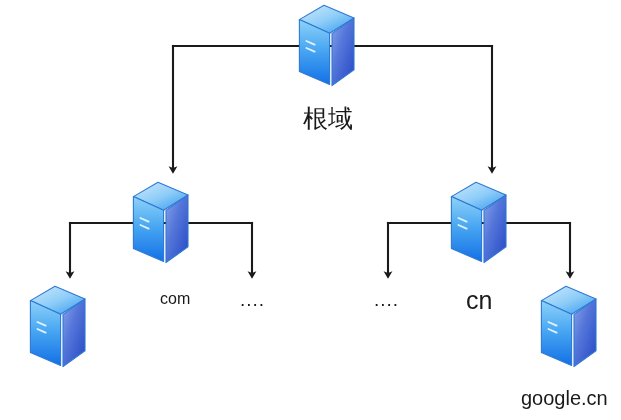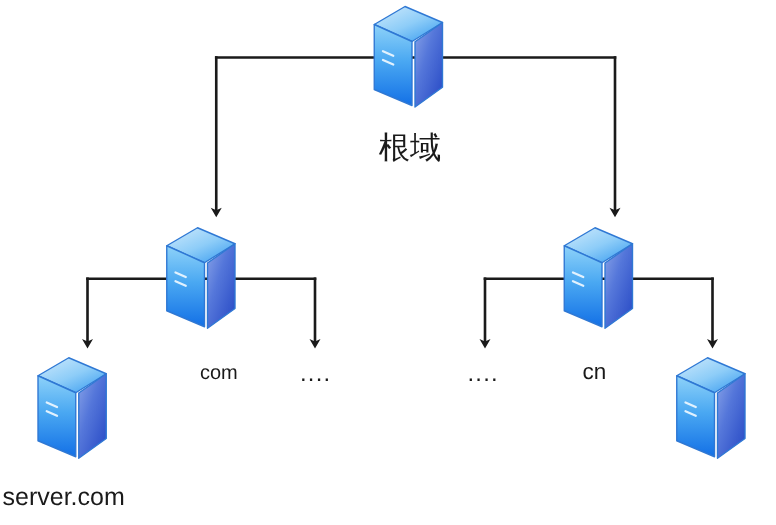--- a/index.html
+++ b/index.html
@@ -48,21 +48,21 @@
     top: 290px;
     letter-spacing: 1px;
   }
   .label-dots-right {
     font-size: 19px;
     left: 374px;
     top: 290px;
     letter-spacing: 1px;
   }
   .label-cn {
-    font-size: 18px;
+    font-size: 25px;
     left: 466px;
     top: 288px;
   }
   .label-server-com {
     font-size: 20px;
     left: 2px;
     top: 388px;
   }
   .label-google-cn {
     font-size: 20px;
@@ -134,16 +134,16 @@
   <div class="node-label label-root">根域</div>
 
   <div class="node-label label-com">com</div>
 
   <div class="node-label label-dots-left">....</div>
 
   <div class="node-label label-dots-right">....</div>
 
   <div class="node-label label-cn">cn</div>
 
-  <div class="node-label label-server-com">server.com</div>
 
+  <div class="node-label label-google-cn">google.cn</div>
 
 </div>
 
 </body></html>

